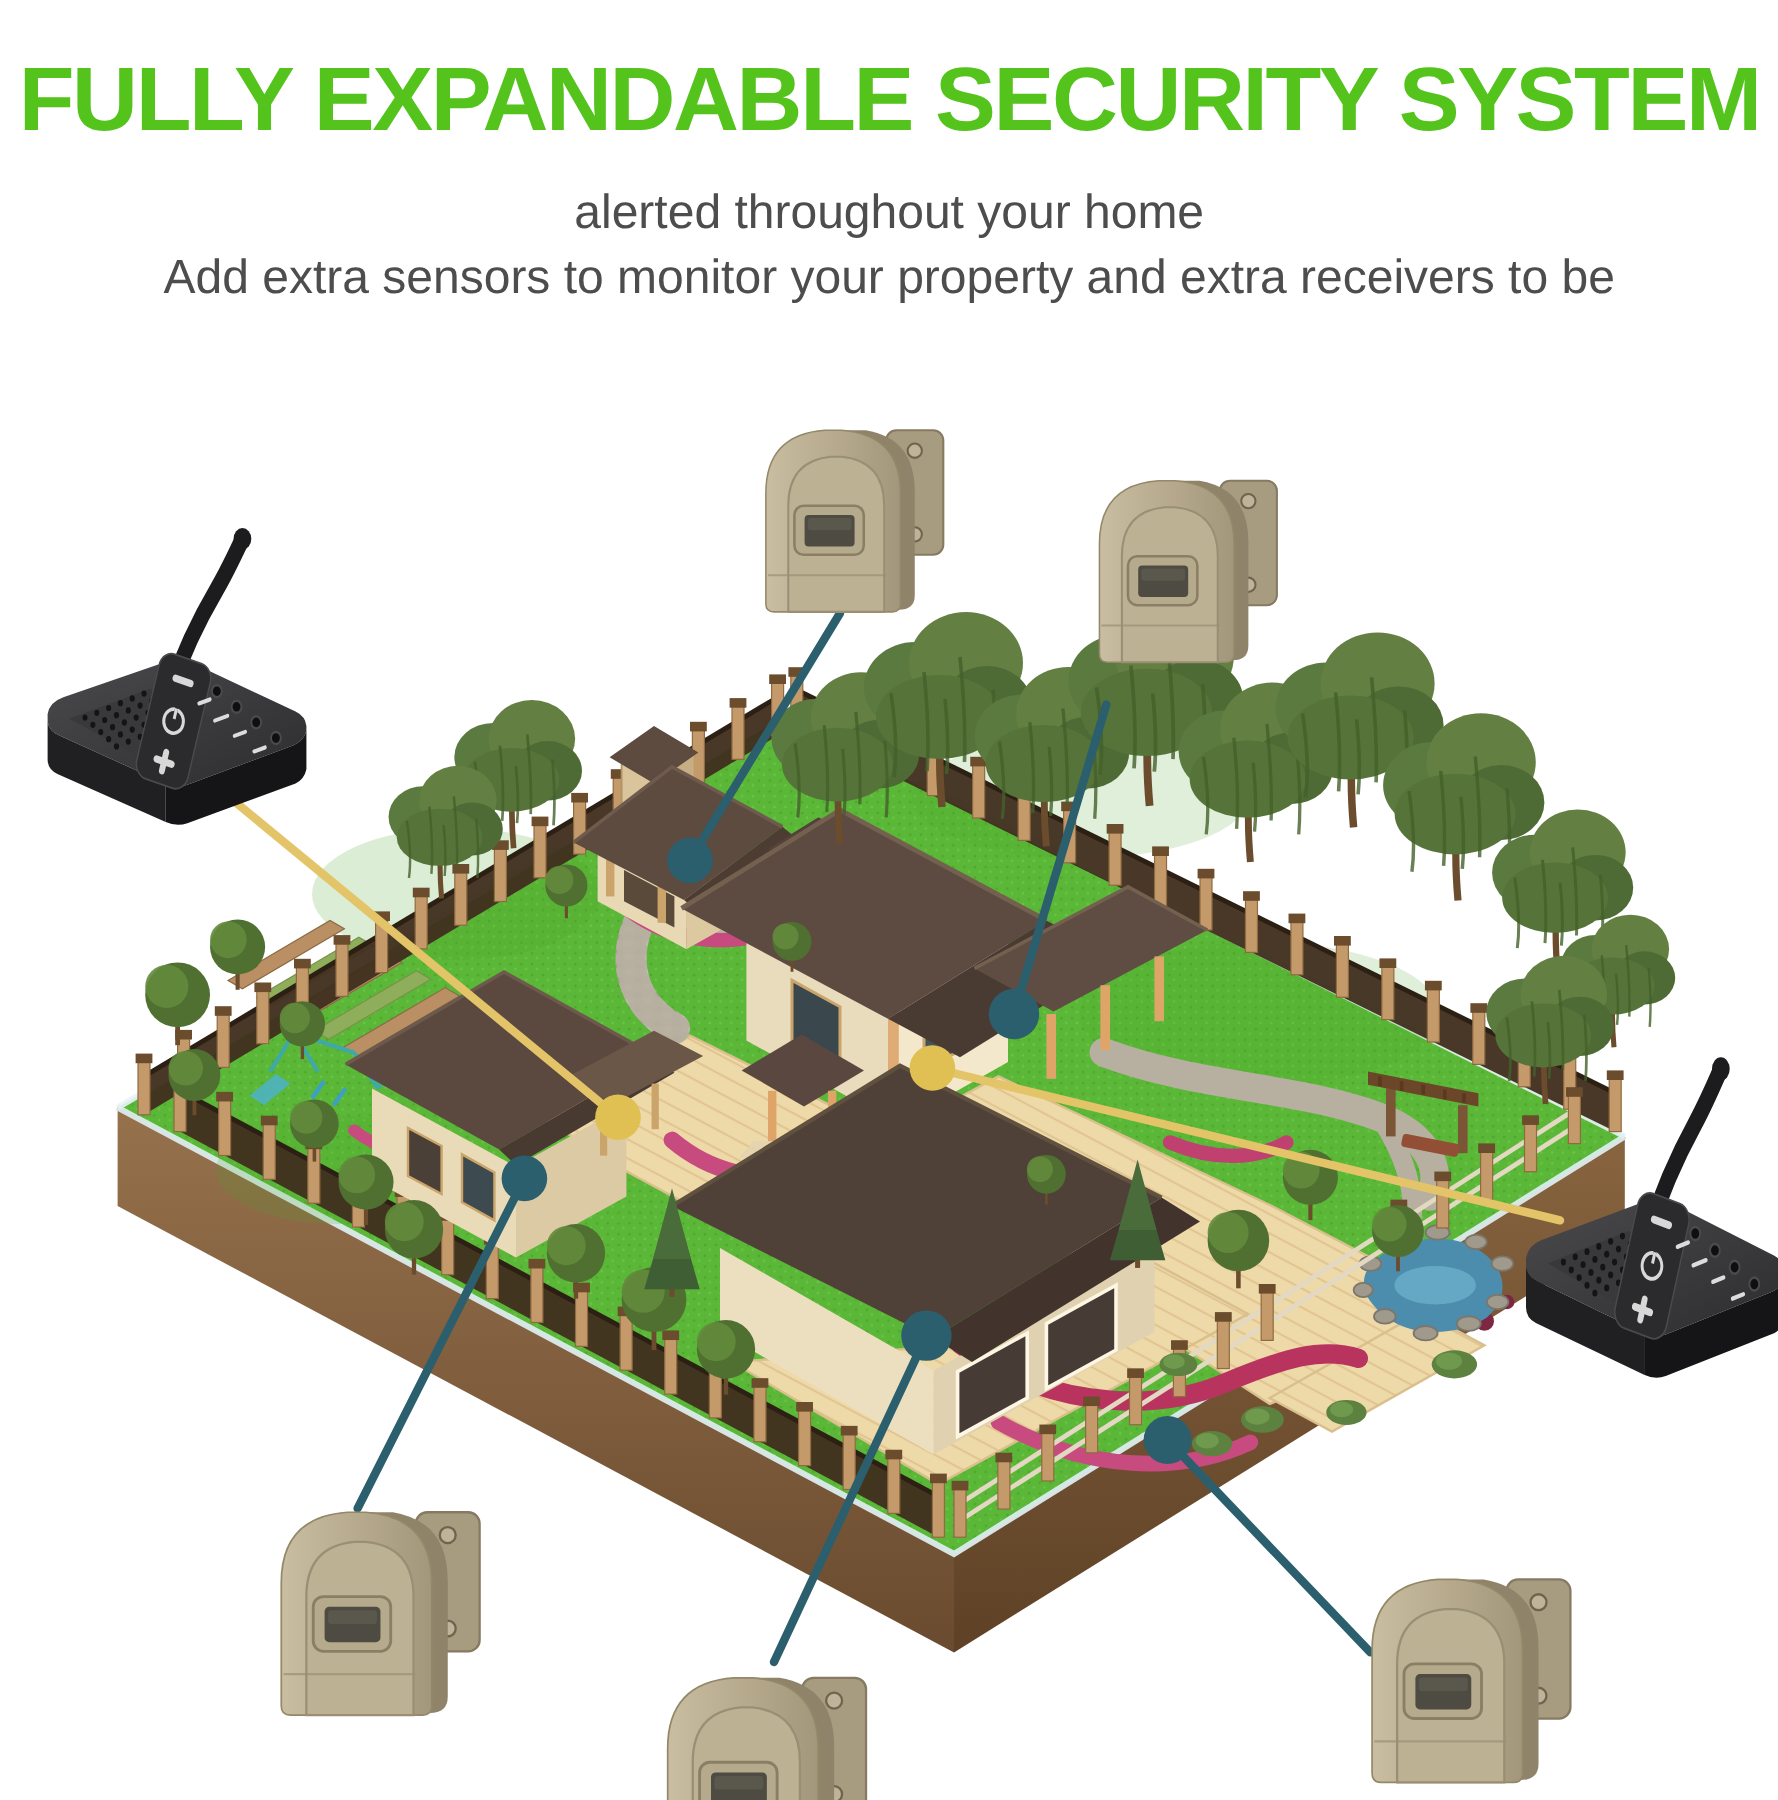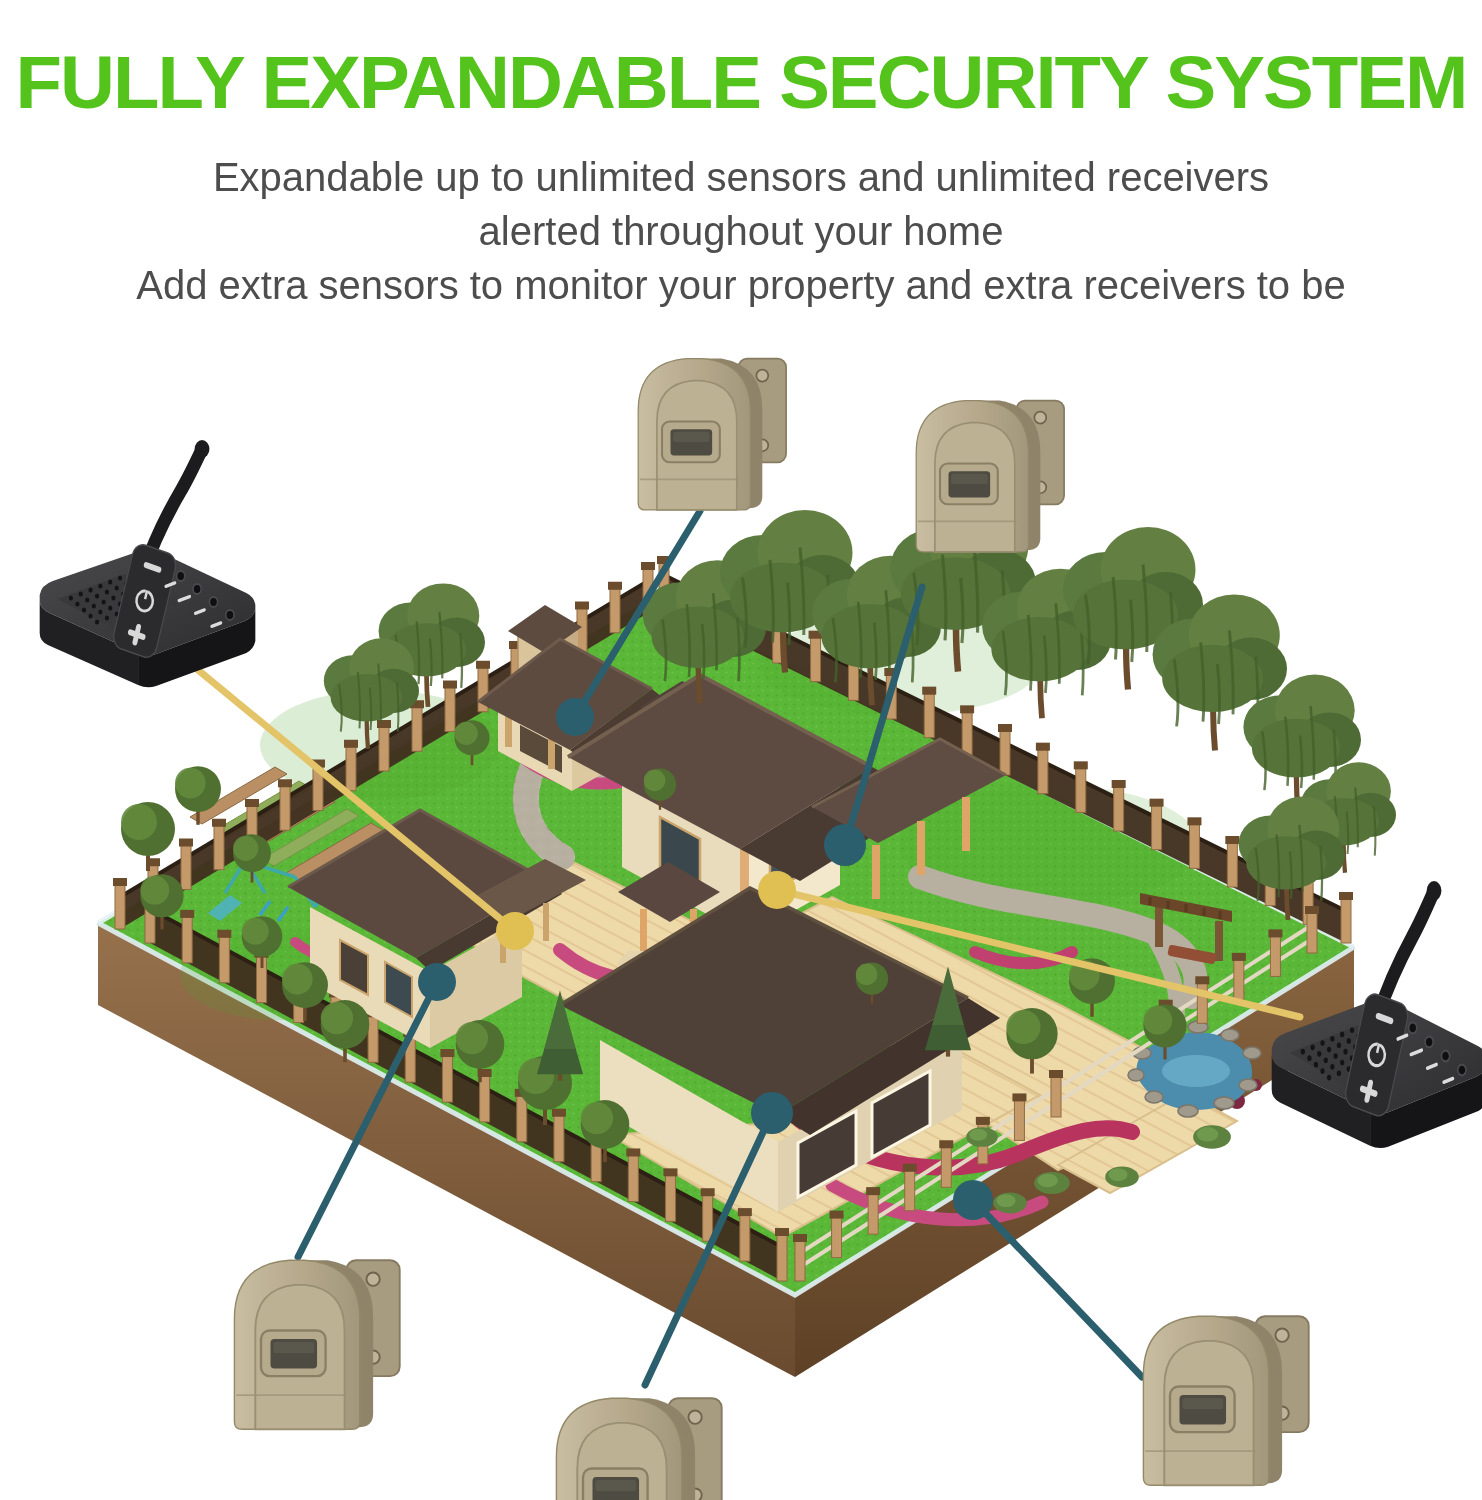--- a/index.html
+++ b/index.html
@@ -509,19 +509,18 @@
       <use href="#receiver"></use>
     </g>
     <g transform="translate(1252,876) scale(0.82,1.08)">
       <use href="#receiver"></use>
     </g>
   </svg>
 
   <div class="hdr">
     <h1>FULLY EXPANDABLE SECURITY SYSTEM</h1>
     <div class="sub">
-      <div>Expandable up to unlimited sensors and unlimited receivers</div>
       <div>alerted throughout your home</div>
       <div>Add extra sensors to monitor your property and extra receivers to be</div>
     </div>
   </div>
 
 </div>
 
 </body></html>

